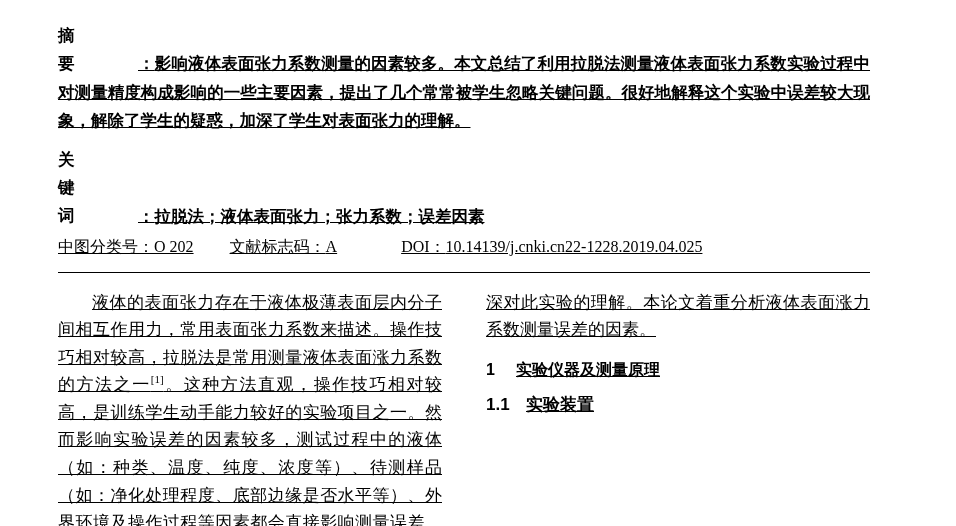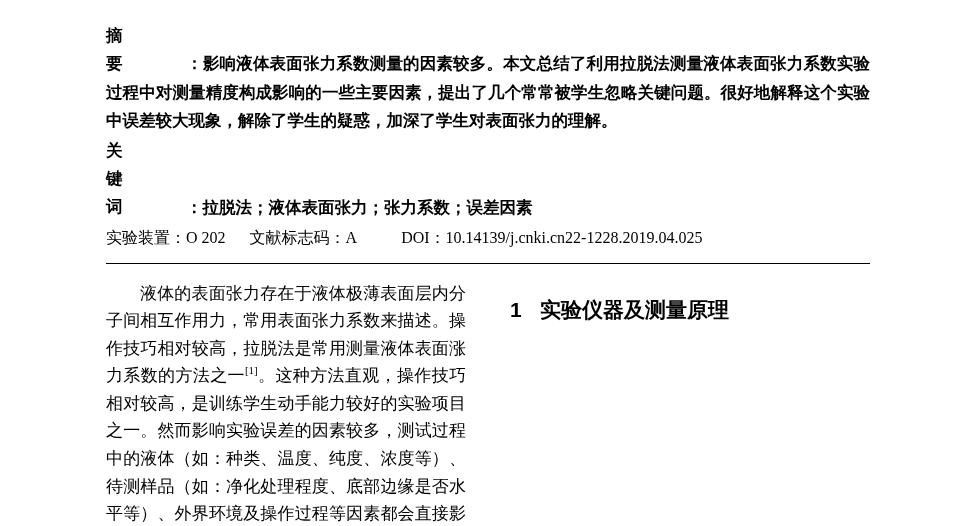--- a/index.html
+++ b/index.html
@@ -12,54 +12,55 @@
     height: 526px;
     overflow: hidden;
     font-family: "Liberation Serif", "DejaVu Serif", serif;
     color: #000000;
   }
   .page {
     position: relative;
     width: 936px;
     height: 526px;
     box-sizing: border-box;
-    padding: 22px 66px 0 106px;
+    padding: 22px 66px 0 58px;
+    text-decoration: underline;
   }
 
   
   .abstract-block {
     font-size: 16.5px;
     line-height: 1.72;
     text-align: justify;
   }
   .abs-label-wide {
     display: inline-block;
     width: 80px;
     letter-spacing: 0.9em;
     font-weight: 700;
   }
   .abs-text {
     font-weight: 700;
   }
   .kw-line {
-    margin-top: 1px;
+    margin-top: 10px;
     font-size: 16.5px;
     font-weight: 700;
     line-height: 1.72;
   }
   .meta-line {
     margin-top: 2px;
     font-size: 16px;
     line-height: 1.7;
     display: flex;
     align-items: baseline;
   }
   .meta-clc { white-space: pre; }
-  .meta-doc { margin-left: 24px; white-space: pre; }
-  .meta-doi { margin-left: 44px; white-space: pre; }
+  .meta-doc { margin-left: 36px; white-space: pre; }
+  .meta-doi { margin-left: 64px; white-space: pre; }
 
   
   .rule {
     margin: 12px 0 0 0;
     border: none;
     border-top: 1px solid #000;
     height: 0;
   }
 
   
@@ -84,21 +85,21 @@
   .para.no-indent { text-indent: 0; }
 
   sup.ref {
     font-size: 11px;
     vertical-align: super;
     line-height: 0;
   }
 
   h2.sec {
     font-family: "Liberation Sans", "DejaVu Sans", sans-serif;
-    font-size: 21px;
+    font-size: 16px;
     font-weight: 700;
     margin: 16px 0 12px 0;
     line-height: 1.3;
   }
   h2.sec .sec-num {
     display: inline-block;
     min-width: 30px;
   }
   h3.subsec {
     font-family: "Liberation Sans", "DejaVu Sans", sans-serif;
@@ -119,34 +120,36 @@
 
   <div class="abstract-block">
     <span class="abs-label-wide">摘　　要</span><span class="abs-text">：</span><span class="abs-text">影响液体表面张力系数测量的因素较多。本文总结了利用拉脱法测量液体表面张力系数实验过程中对测量精度构成影响的一些主要因素，提出了几个常常被学生忽略关键问题。很好地解释这个实验中误差较大现象，解除了学生的疑惑，加深了学生对表面张力的理解。</span>
   </div>
 
   <div class="kw-line">
     <span class="abs-label-wide">关　键　词</span><span>：</span><span>拉脱法；液体表面张力；张力系数；误差因素</span>
   </div>
 
   <div class="meta-line">
-    <span class="meta-clc"><span>实验装置：</span><span>O 202</span></span>
+    <span class="meta-clc"><span>中图分类号：</span><span>O 202</span></span>
     <span class="meta-doc"><span>文献标志码：</span><span>A</span></span>
     <span class="meta-doi"><span>DOI：</span><span>10.14139/j.cnki.cn22-1228.2019.04.025</span></span>
   </div>
 
   <hr class="rule">
 
   <div class="columns">
 
     <div class="col col-left">
       <p class="para"><span>液体的表面张力存在于液体极薄表面层内分子间相互作用力，常用表面张力系数来描述。操作技巧相对较高，拉脱法是常用测量液体表面涨力系数的方法之一</span><sup class="ref">[1]</sup><span>。这种方法直观，操作技巧相对较高，是训练学生动手能力较好的实验项目之一。然而影响实验误差的因素较多，测试过程中的液体（如：种类、温度、纯度、浓度等）、待测样品（如：净化处理程度、底部边缘是否水平等）、外界环境及操作过程等因素都会直接影响测量误差，导致学生的实验结果误差较大，不利于学生加</span></p>
     </div>
 
     <div class="col col-right">
+      <p class="para no-indent">深对此实验的理解。本论文着重分析液体表面涨力系数测量误差的因素。</p>
 
       <h2 class="sec"><span class="sec-num">1</span><span>实验仪器及测量原理</span></h2>
 
+      <h3 class="subsec"><span class="sub-num">1.1</span><span>实验装置</span></h3>
 
     </div>
 
   </div>
 </div>
 
 </body></html>

